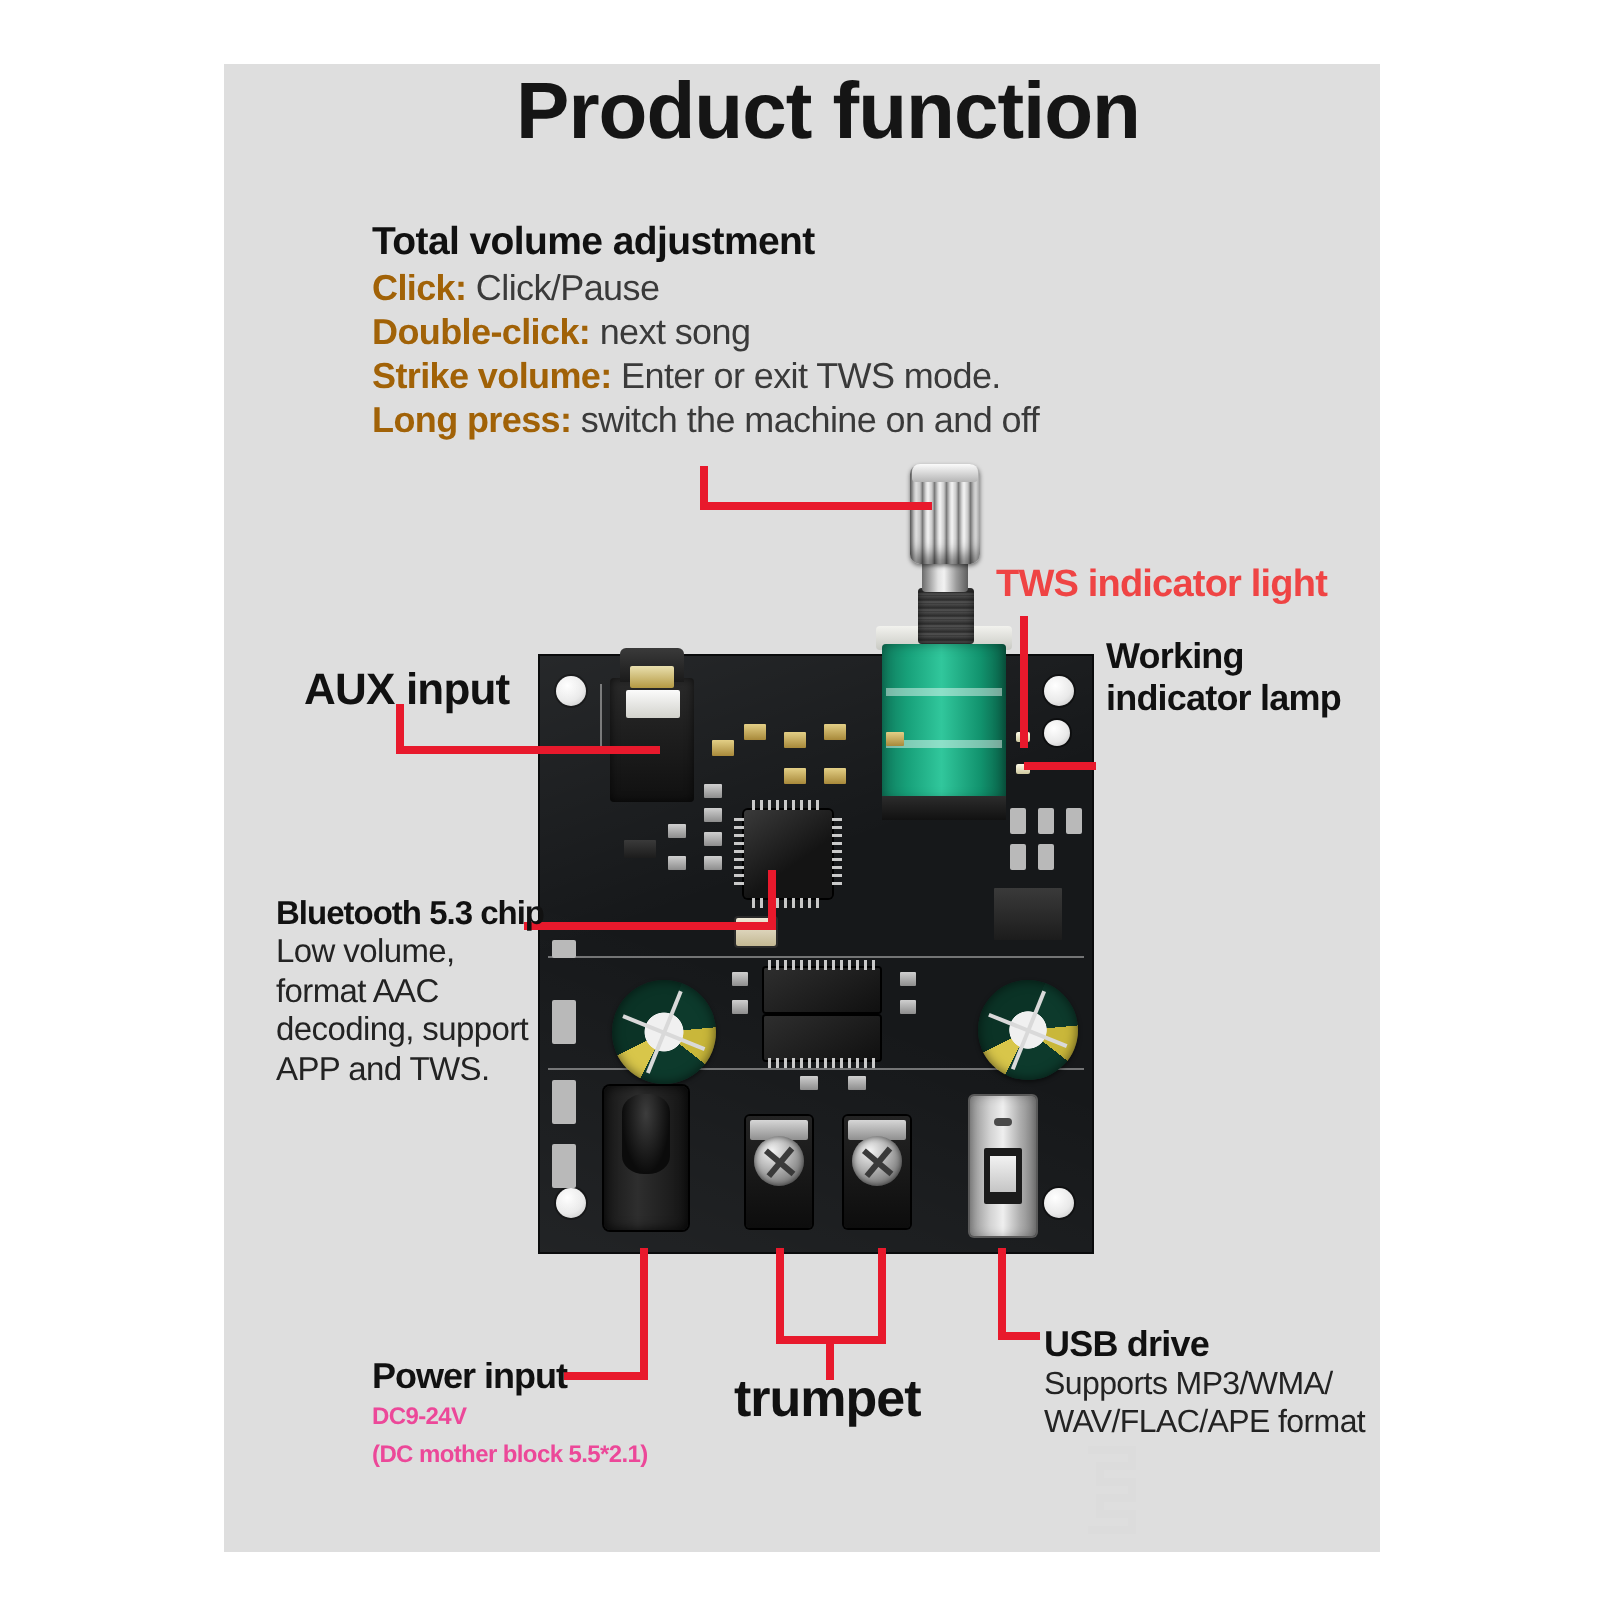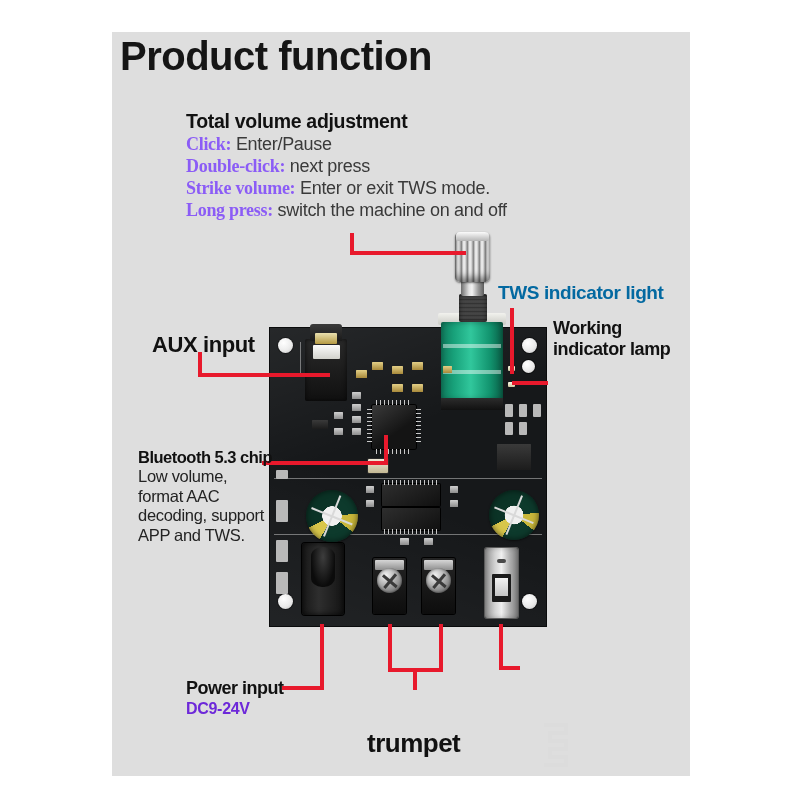--- a/index.html
+++ b/index.html
@@ -20,60 +20,60 @@
     position: absolute;
     left: 112px; top: 32px;
     width: 578px; height: 744px;
     background: #dedede;
   }
   
   #title {
     position: absolute;
     left: 120px; top: 34px;
     width: 450px;
-    text-align: left;
+    text-align: right;
     font-size: 40px;
     font-weight: bold;
     color: #151515;
     letter-spacing: -0.5px;
   }
   .blk { position: absolute; color: #1b1b1b; }
   .hd {
     font-size: 19.5px; font-weight: bold; color: #111111;
     line-height: 23px; letter-spacing: -0.3px;
   }
   .ln {
     font-size: 18px; line-height: 22px; color: #3a3a3a;
     letter-spacing: -0.3px; white-space: nowrap;
   }
-  .ln b { color: #8b5cf6; font-weight: bold; font-family: Liberation Serif, serif; }
+  .ln b { color: #a16207; font-weight: bold; }
 
   #intro { left: 186px; top: 110px; width: 420px; }
   #intro .hd { white-space: nowrap; }
 
   
   #lbl-aux { left: 152px; top: 332px; }
   #lbl-aux .big { font-size: 22px; font-weight: bold; color: #111; letter-spacing: -0.4px; }
 
   #lbl-tws { left: 498px; top: 282px; }
-  #lbl-tws .big { font-size: 19px; font-weight: bold; color: #0369a1; white-space: nowrap; letter-spacing: -0.4px;}
+  #lbl-tws .big { font-size: 19px; font-weight: bold; color: #ef4444; white-space: nowrap; letter-spacing: -0.4px;}
 
   #lbl-work { left: 553px; top: 318px; }
   #lbl-work .big { font-size: 18px; font-weight: bold; color: #111; line-height: 21px; letter-spacing: -0.4px;}
 
   #lbl-bt { left: 138px; top: 448px; width: 130px; }
   #lbl-bt .big { font-size: 16.5px; font-weight: bold; color: #111; white-space: nowrap; letter-spacing: -0.5px; }
   #lbl-bt .sub { font-size: 16.5px; color: #232323; line-height: 19.5px; letter-spacing: -0.3px; }
 
   #lbl-power { left: 186px; top: 678px; }
   #lbl-power .big { font-size: 18px; font-weight: bold; color: #111; letter-spacing: -0.5px; }
-  #lbl-power .sub { font-size: 16px; font-weight: bold; color: #6d28d9; line-height: 19px; letter-spacing: -0.3px; white-space: nowrap;}
+  #lbl-power .sub { font-size: 12px; font-weight: bold; color: #ec4899; line-height: 19px; letter-spacing: -0.3px; white-space: nowrap;}
 
   #lbl-trumpet { left: 367px; top: 684px; }
-  #lbl-trumpet .big { font-size: 26px; font-weight: bold; color: #111; letter-spacing: -0.5px; margin-top: 44px; }
+  #lbl-trumpet .big { font-size: 26px; font-weight: bold; color: #111; letter-spacing: -0.5px; }
 
   #lbl-usb { left: 522px; top: 662px; }
   #lbl-usb .big { font-size: 18px; font-weight: bold; color: #111; letter-spacing: -0.4px; }
   #lbl-usb .sub { font-size: 16px; color: #232323; line-height: 19px; letter-spacing: -0.3px; white-space: nowrap;}
 
   
   #leaders { position: absolute; left: 0; top: 0; width: 800px; height: 800px; }
 
   
   #pcb {
@@ -286,25 +286,25 @@
 <div id="page">
 
   <div id="panel"></div>
 
   <div id="title">Product function</div>
 
   <div class="blk" id="intro">
     <div class="hd">Total volume adjustment</div>
     <div class="ln">
       <b>Click:</b>
-      <span>Enter/Pause</span>
+      <span>Click/Pause</span>
     </div>
     <div class="ln">
       <b>Double-click:</b>
-      <span>next press</span>
+      <span>next song</span>
     </div>
     <div class="ln">
       <b>Strike volume:</b>
       <span>Enter or exit TWS mode.</span>
     </div>
     <div class="ln">
       <b>Long press:</b>
       <span>switch the machine on and off</span>
     </div>
   </div>
@@ -451,20 +451,26 @@
     <div class="big">Bluetooth 5.3 chip</div>
     <div class="sub">Low volume,</div>
     <div class="sub">format AAC</div>
     <div class="sub">decoding, support</div>
     <div class="sub">APP and TWS.</div>
   </div>
 
   <div class="blk" id="lbl-power">
     <div class="big">Power input</div>
     <div class="sub">DC9-24V</div>
+    <div class="sub">(DC mother block 5.5*2.1)</div>
   </div>
 
   <div class="blk" id="lbl-trumpet">
     <div class="big">trumpet</div>
   </div>
 
+  <div class="blk" id="lbl-usb">
+    <div class="big">USB drive</div>
+    <div class="sub">Supports MP3/WMA/</div>
+    <div class="sub">WAV/FLAC/APE format</div>
+  </div>
 
 </div>
 
 </body></html>

